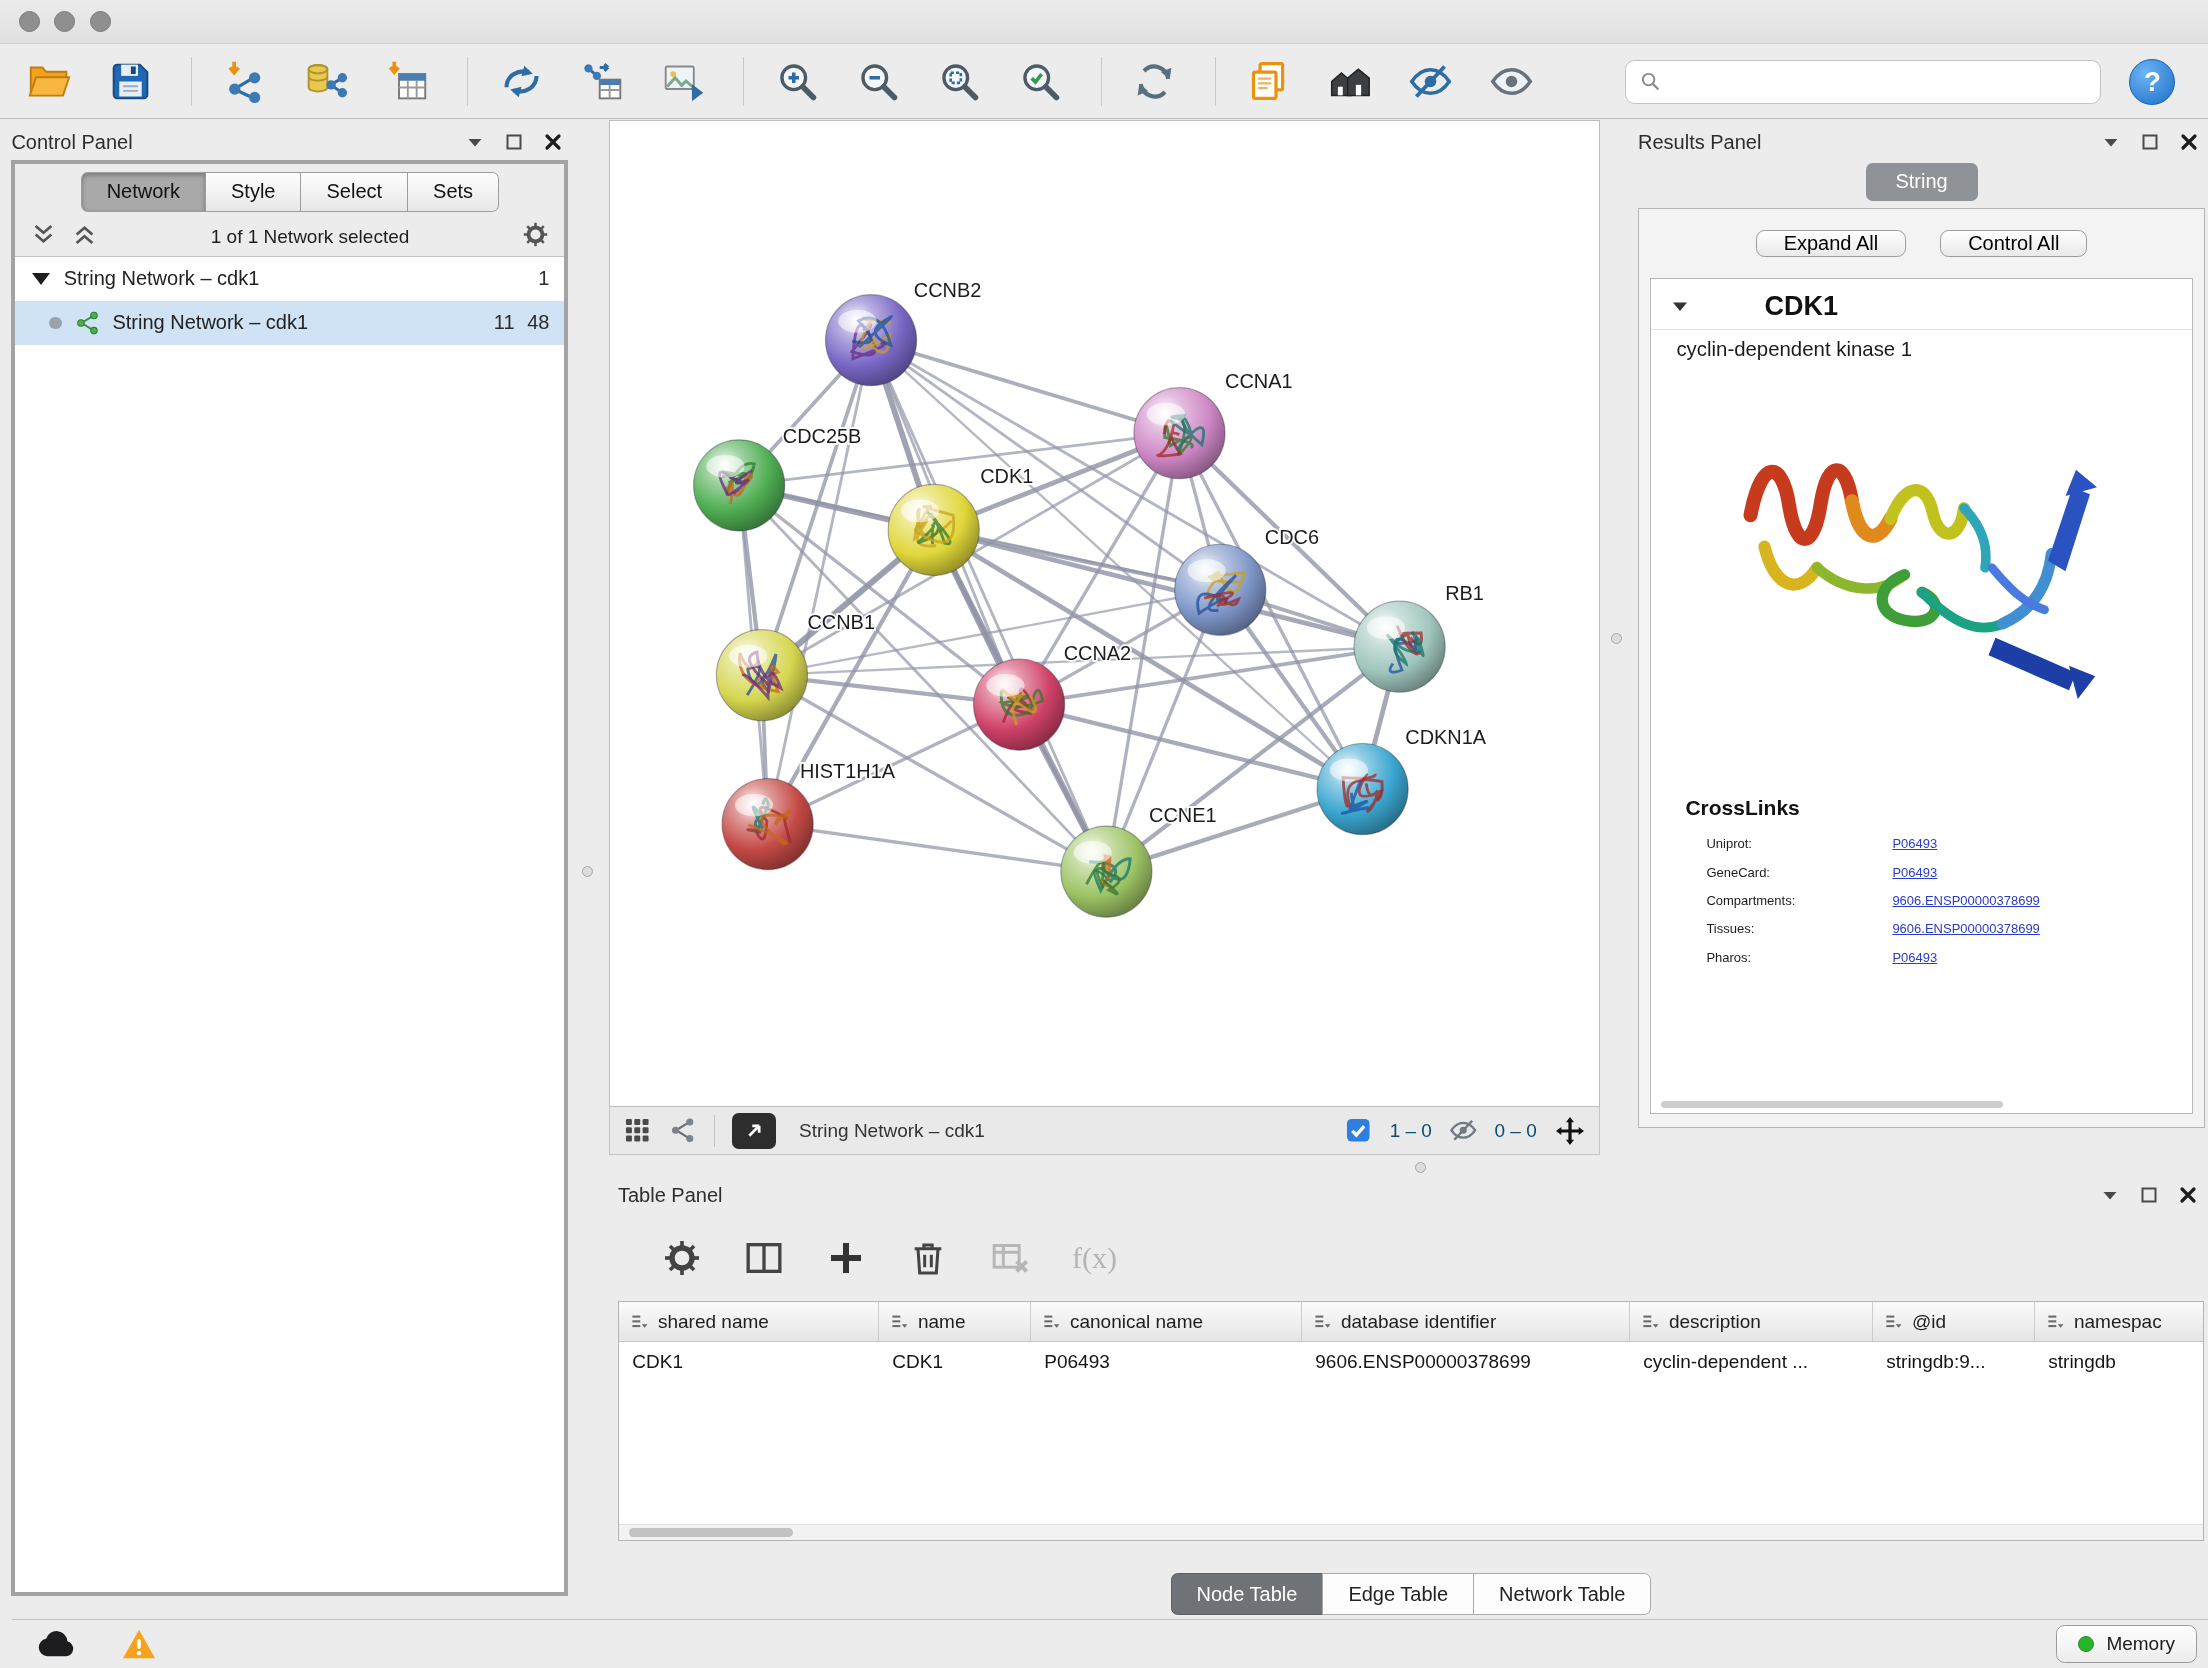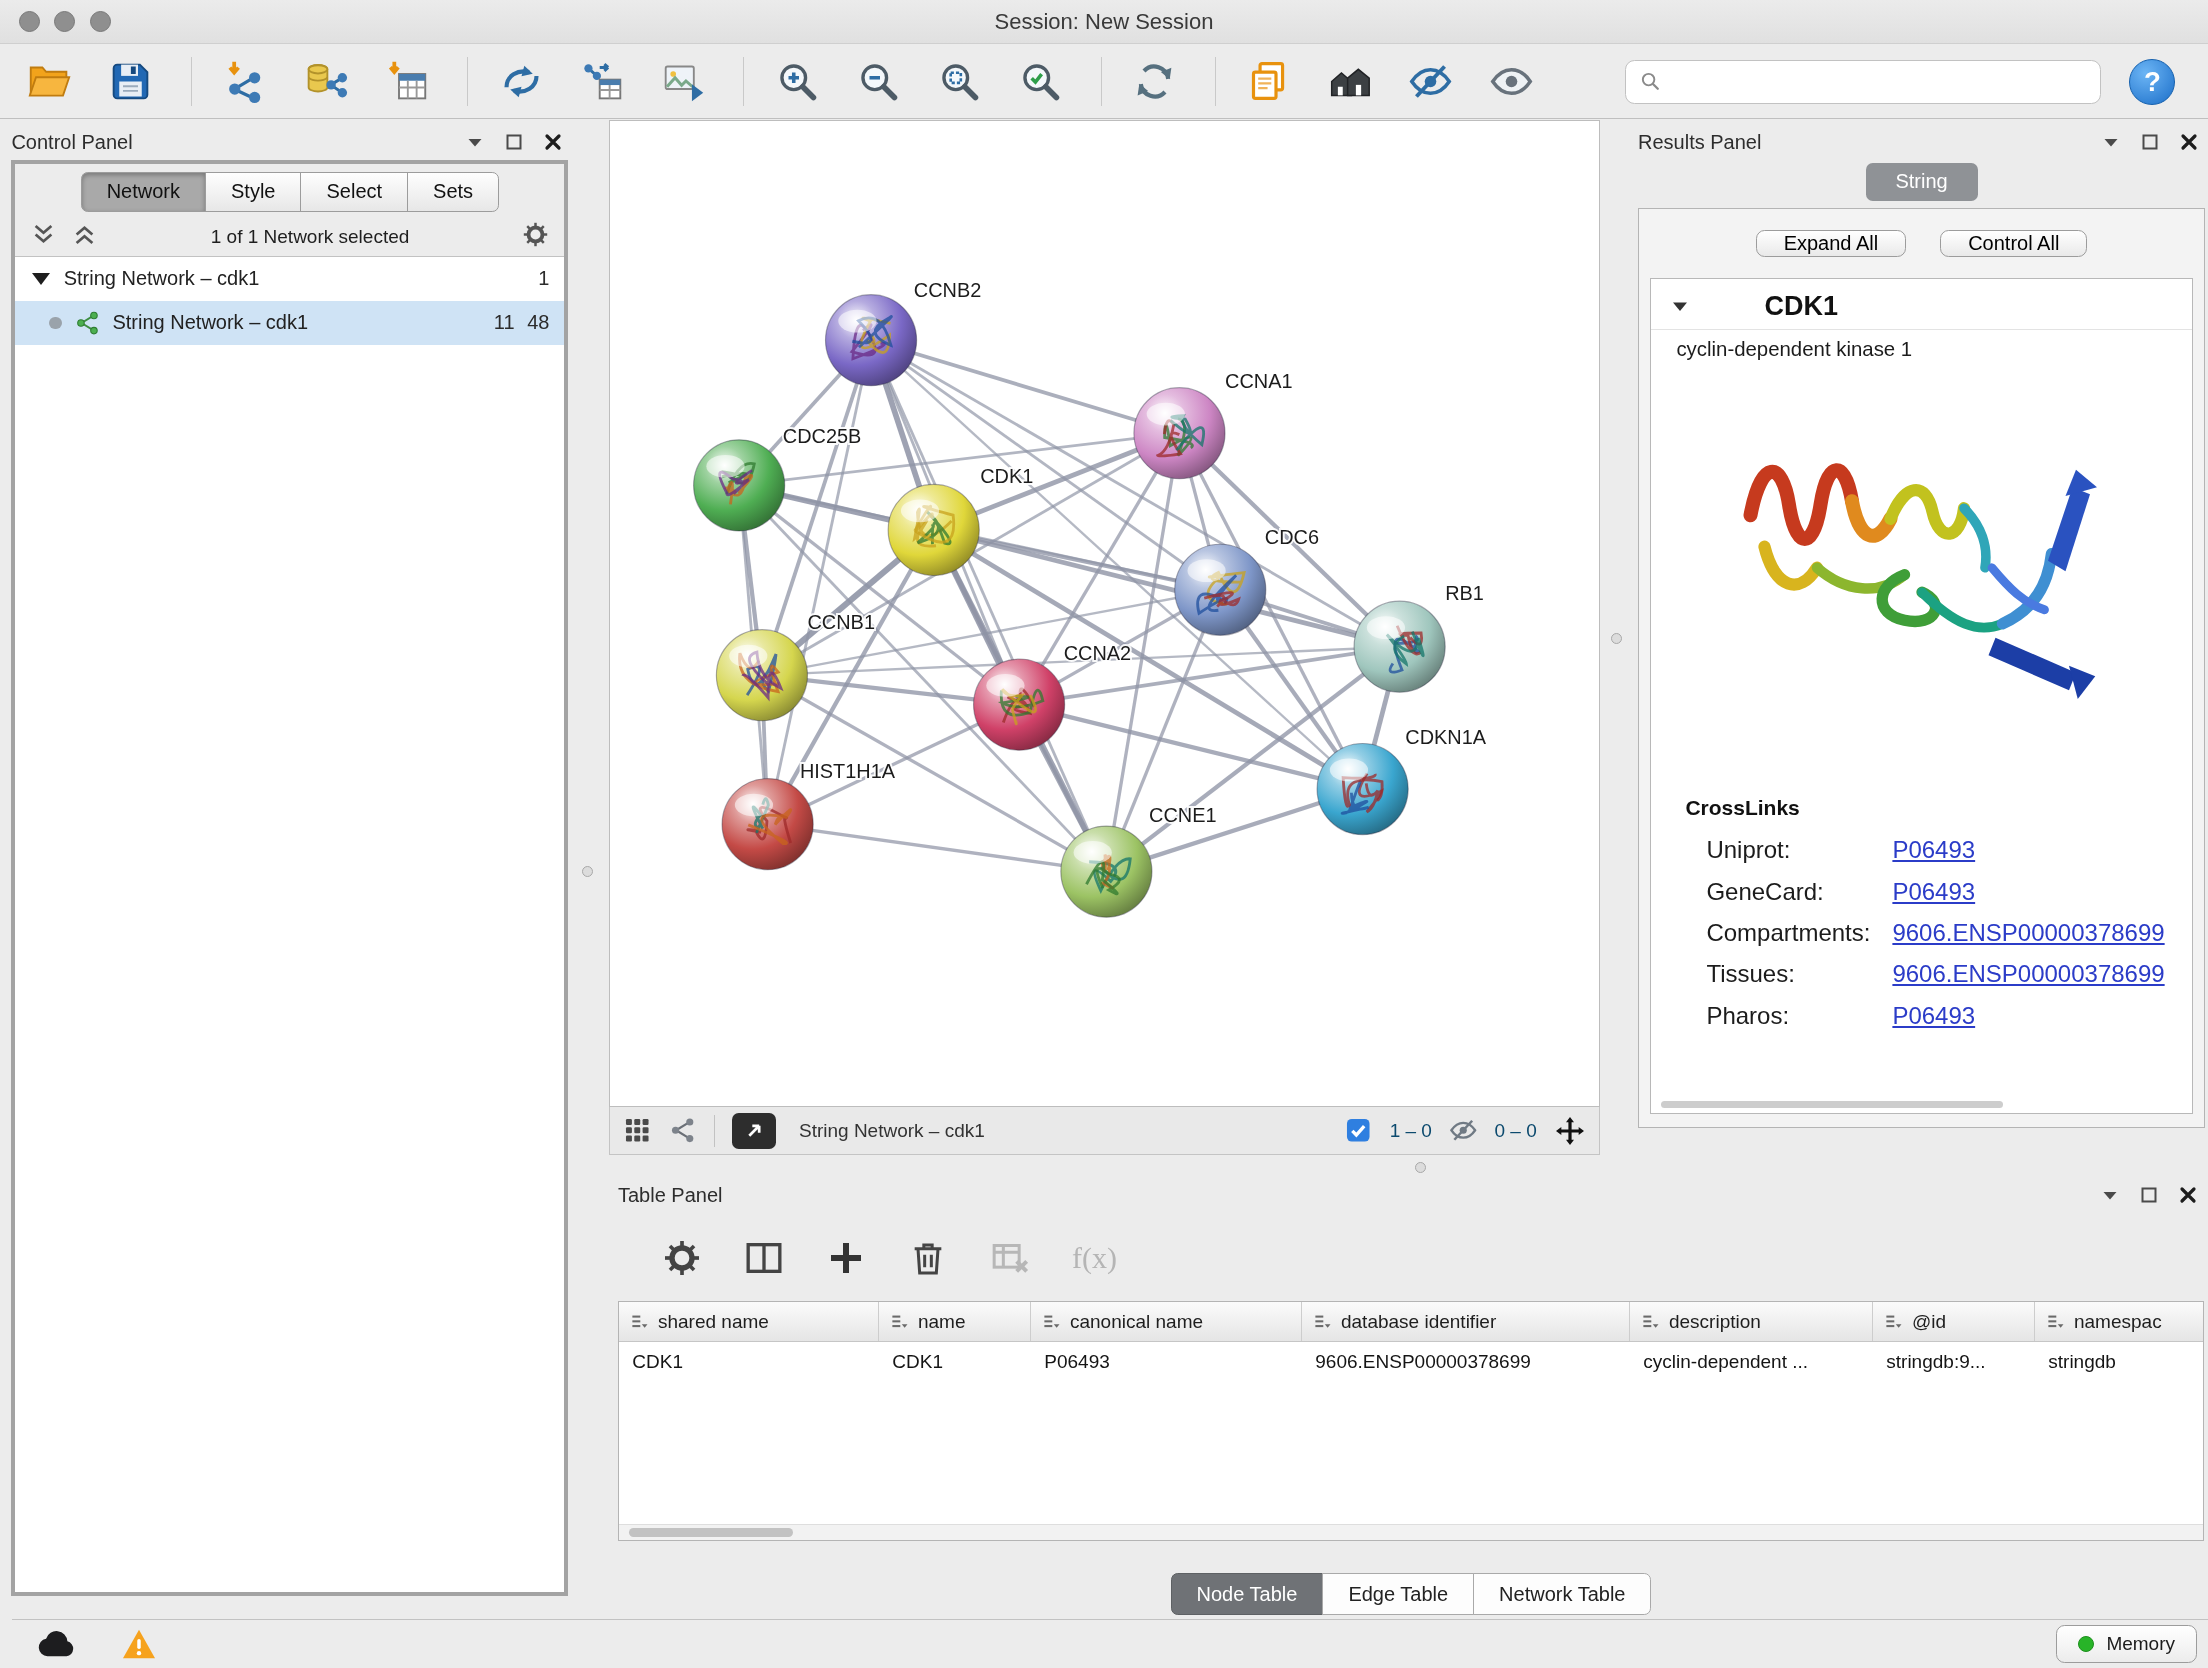--- a/index.html
+++ b/index.html
@@ -66,21 +66,21 @@
   .rp-tab{width:112px;height:38px;margin:2.9px auto 0;background:#8f9296;border-radius:6.7px;color:#fff;font-size:20px;display:flex;align-items:center;justify-content:center}
   .rp-box{margin-top:7.6px;border:1px solid #b4b4b4;background:#f3f3f3;padding:21px 11.4px 13.3px;height:calc(100% - 88px);display:flex;flex-direction:column}
   .rp-buttons{display:flex;justify-content:center;gap:34px;margin-bottom:21px}
   .rp-btn{font-size:20px;padding:1px 27px;border:1px solid #9c9c9c;border-radius:8.6px;background:linear-gradient(#fff,#e9e9e9);font-family:"Liberation Sans",sans-serif}
   .gene-card{flex:1;border:1px solid #b8b8b8;background:#fff;display:flex;flex-direction:column;position:relative;overflow:hidden}
   .gc-head{display:flex;align-items:center;padding:11.4px 19px 7.6px;border-bottom:1px solid #e3e3e3}
   .gc-title{font-size:27px;font-weight:bold;margin-left:74px;color:#111}
   .gc-desc{font-size:20.4px;padding:7.6px 25px 3.8px;color:#1c1c1c}
   .protein{align-self:center;width:420px;height:418px;margin:5.7px 0 1.9px}
   .gc-cross{font-size:21px;font-weight:bold;padding:5.7px 0 9.5px 34px;color:#111}
-  .gc-link-row{display:flex;padding:6.7px 0 6.7px 55px;font-size:24px;align-items:flex-start}
+  .gc-link-row{display:flex;padding:6.7px 0 6.7px 55px;font-size:13px;align-items:flex-start}
   .gc-link-label{width:186px;color:#1c1c1c}
   .gc-link-value{color:#2b3cc8;text-decoration:underline;white-space:nowrap}
   .gc-scroll{position:absolute;bottom:4.8px;left:9.5px;height:7.6px;width:342px;background:#cdcdcd;border-radius:3.8px}
 
   
   .table-panel{position:absolute;left:618px;top:1177px;width:1586px;height:438px}
   .tp-toolbar{display:flex;align-items:center;gap:42px;padding:15px 44px 13.3px;height:88px}
   .tpico{width:40px;height:40px;display:block}
   .fx{font-family:"Liberation Serif",serif;font-size:30px;color:#b5b5b5}
   .tp-table{border:1px solid #b4b4b4;background:#fff;height:240px;position:relative;overflow:hidden}
@@ -108,21 +108,20 @@
 </style>
 </head>
 <body>
 
 <div class="titlebar">
   <div class="traffic">
     <span class="tl"></span>
     <span class="tl"></span>
     <span class="tl"></span>
   </div>
-  <div class="wtitle">Session: New Session</div>
 </div>
 
 <div class="toolbar">
   <span class="tbtn">
       <svg viewBox="0 0 24 24">
         <path d="M2 19V4.5h6.2l2 2.3H21v3" fill="#f2a31b" stroke="#c07c10"></path>
         <path d="M1.5 19.5L4.8 9.7h17.7l-3.3 9.8z" fill="#f7b63f" stroke="#c07c10"></path>
       </svg>
     </span>
   <span class="tbtn">

